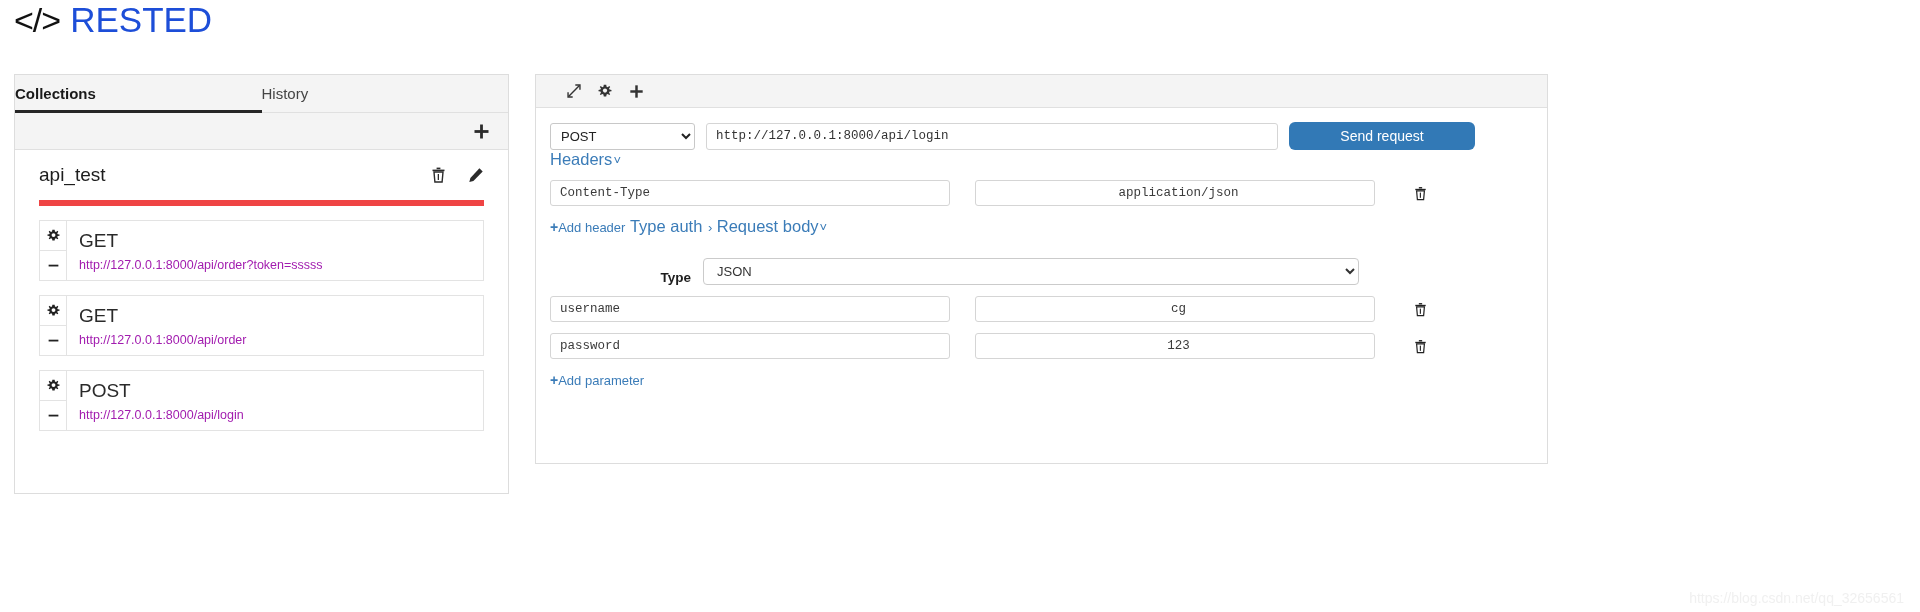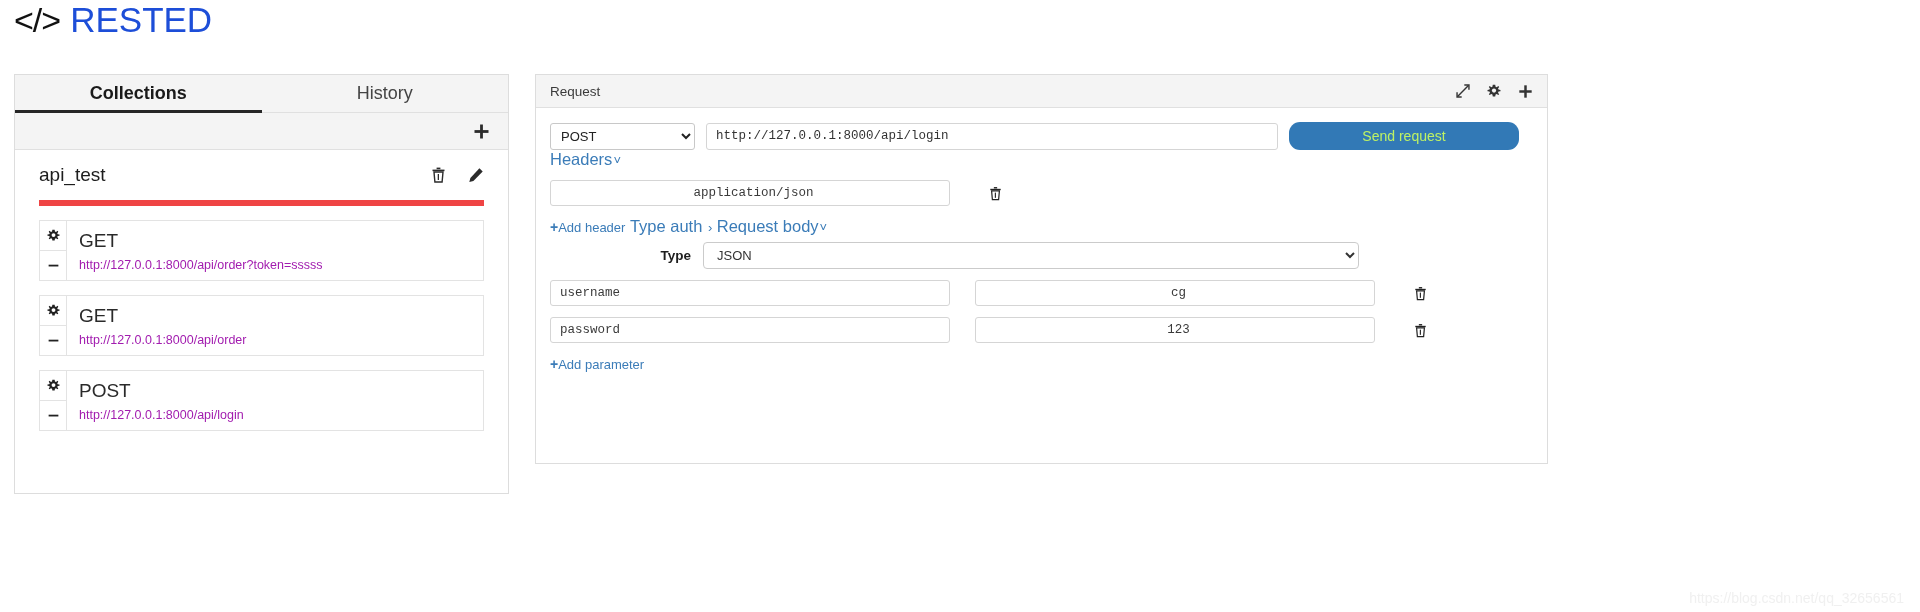--- a/index.html
+++ b/index.html
@@ -40,22 +40,22 @@
     background: #ffffff;
   }
   .tabs {
     display: flex;
     height: 38px;
     background: #f4f4f4;
     border-bottom: 1px solid #e0e0e0;
   }
   .tab {
     flex: 1;
-    display: flex; align-items: center; justify-content: center;
-    font-size: 18px;
+    display: flex; align-items: center; justify-content: flex-start;
+    font-size: 15px;
     color: #444;
     cursor: pointer;
     position: relative;
   }
   .tab.active {
     font-weight: bold;
     color: #1a1a1a;
   }
   .tab.active::after {
     content: "";
@@ -171,25 +171,25 @@
     height: 27px;
     border: 1px solid #d5d5d5;
     border-radius: 3px;
     padding-left: 9px;
     font-size: 12.5px;
     font-family: "Liberation Mono", monospace;
     color: #333;
     background: #fff;
   }
   .send-btn {
-    width: 230px; height: 28px;
+    width: 186px; height: 28px;
     background: #3279b6;
-    color: #bef264;
+    color: #ffffff;
     border: none;
-    border-radius: 11px;
+    border-radius: 6px;
     font-size: 14px;
     font-family: "Liberation Sans", sans-serif;
     cursor: pointer;
   }
 
   .section-link {
     color: #3b7cb8;
     font-size: 16.5px;
     display: inline-block;
     cursor: pointer;
@@ -223,22 +223,22 @@
   .add-link {
     display: inline-block;
     margin-top: 13px;
     color: #3b7cb8;
     font-size: 13px;
     cursor: pointer;
   }
   .add-link .plus { font-weight: bold; font-size: 14px; }
 
   .type-row {
-    display: flex; align-items: center;
-    margin-top: 6px;
+    display: flex; align-items: flex-end;
+    margin-top: 22px;
   }
   .type-label {
     width: 153px;
     text-align: right;
     padding-right: 12px;
     font-size: 13.5px;
     font-weight: bold;
     color: #1e1e1e;
   }
   select.type-select {
@@ -366,21 +366,20 @@
         <div class="req-url">http://127.0.0.1:8000/api/login</div>
       </div>
     </div>
 
   </div>
 </div>
 
 <div class="right-panel">
 
   <div class="req-header">
-    <span class="req-header-title">Request</span>
     <span class="hdr-icon">
       <svg width="14" height="14" viewBox="0 0 16 16">
         <path d="M9.5 1.2 L14.8 1.2 L14.8 6.5" fill="none" stroke="#333" stroke-width="1.6"></path>
         <path d="M6.5 14.8 L1.2 14.8 L1.2 9.5" fill="none" stroke="#333" stroke-width="1.6"></path>
         <path d="M14.2 1.8 L1.8 14.2" fill="none" stroke="#333" stroke-width="1.6"></path>
       </svg>
     </span>
     <span class="hdr-icon">
       <svg width="14" height="14" viewBox="0 0 16 16">
         <path d="M8 0.8 L9.4 0.8 L9.8 3 L11.1 3.6 L12.9 2.3 L13.9 3.3 L12.6 5.1 L13.2 6.4 L15.4 6.8 L15.4 8.2 L13.2 8.6 L12.6 9.9 L13.9 11.7 L12.9 12.7 L11.1 11.4 L9.8 12 L9.4 14.2 L8 14.2 L6.6 14.2 L6.2 12 L4.9 11.4 L3.1 12.7 L2.1 11.7 L3.4 9.9 L2.8 8.6 L0.6 8.2 L0.6 6.8 L2.8 6.4 L3.4 5.1 L2.1 3.3 L3.1 2.3 L4.9 3.6 L6.2 3 L6.6 0.8 Z" fill="#333"></path>
@@ -403,20 +402,21 @@
       </select>
       <input class="url-input" type="text" value="http://127.0.0.1:8000/api/login" style="">
       <button class="send-btn">Send request</button>
     </div>
 
     <div class="section-link">
       <span>Headers</span><span class="caret">˅</span>
     </div>
 
     <div class="kv-row">
+      <input class="kv key" type="text" value="Content-Type" style="">
       <input class="kv val" type="text" value="application/json" style="">
       <span class="trash-btn">
         <svg width="13" height="15" viewBox="0 0 15 16">
           <rect x="1.5" y="2.6" width="12" height="1.6" fill="#222"></rect>
           <rect x="5.6" y="0.6" width="3.8" height="1.6" fill="#222"></rect>
           <path d="M3 5 L12 5 L11.1 15 L3.9 15 Z" fill="none" stroke="#222" stroke-width="1.4"></path>
           <rect x="6.7" y="7" width="1.3" height="6" fill="#222"></rect>
         </svg>
       </span>
     </div>

